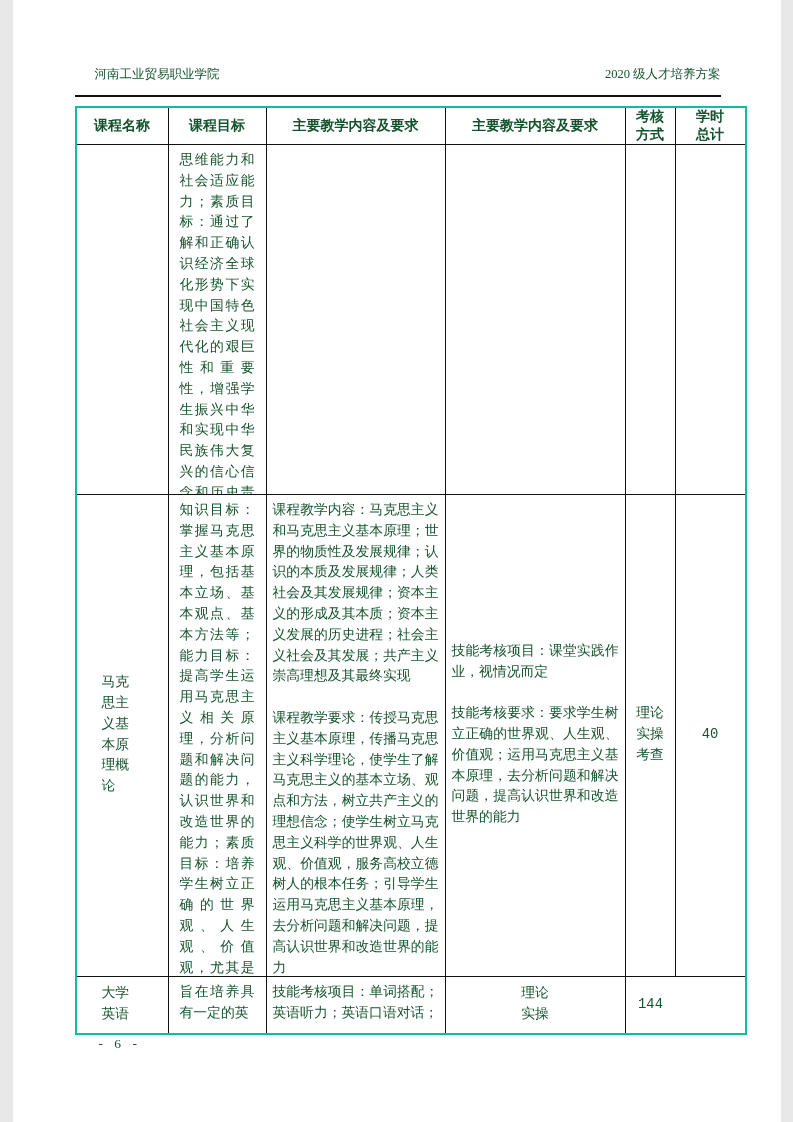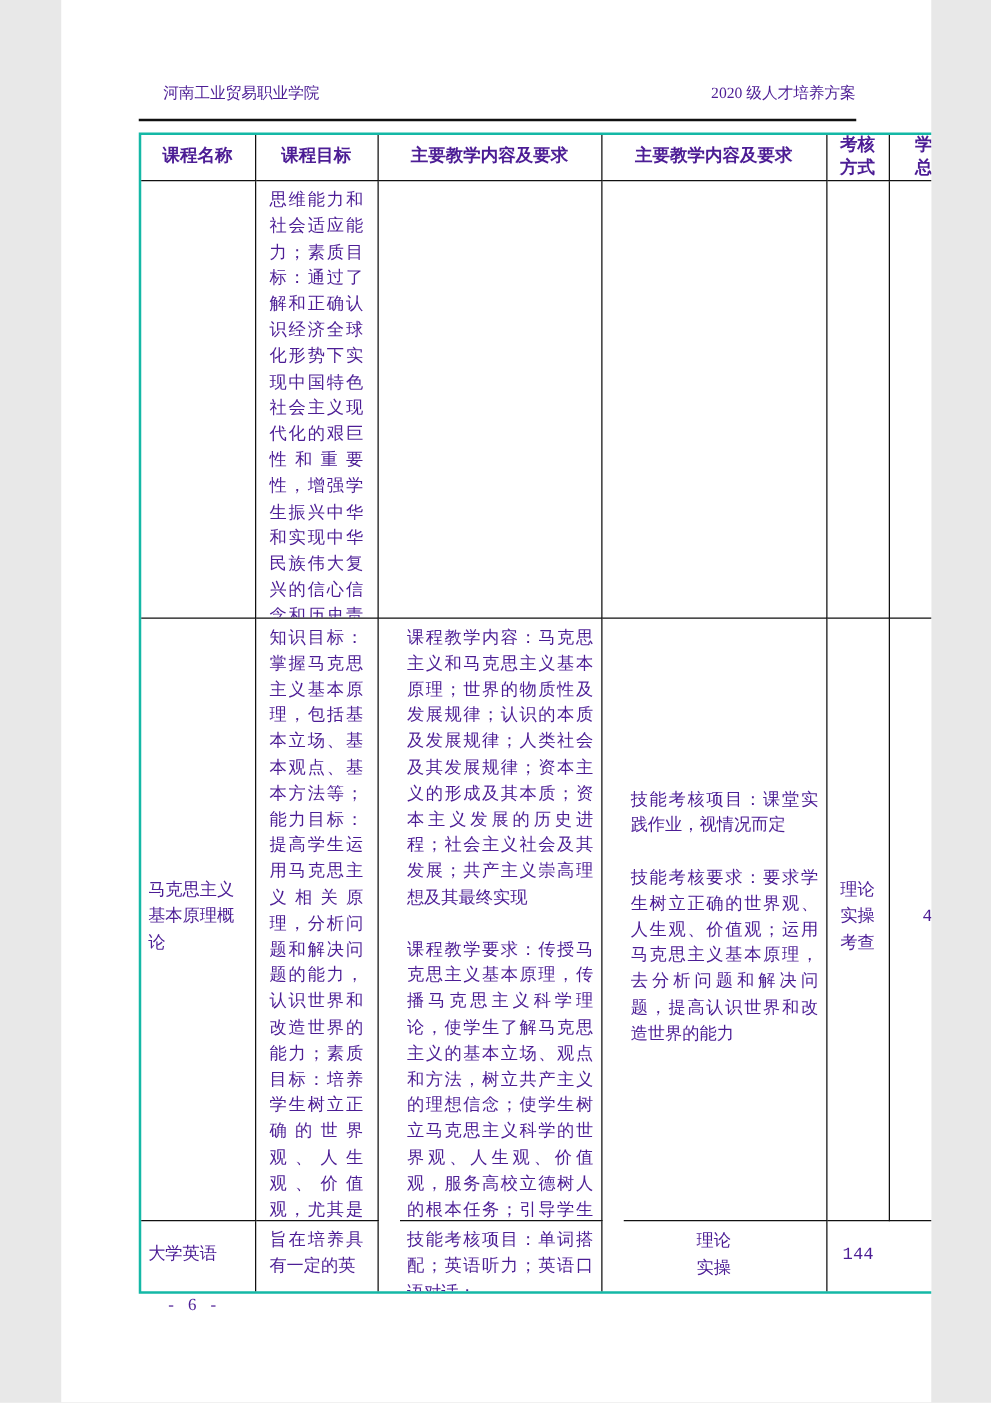--- a/index.html
+++ b/index.html
@@ -1,23 +1,23 @@
 <!DOCTYPE html>
 <html><head>
 <meta charset="utf-8">
 <style>
   html, body { margin: 0; padding: 0; background: #e8e8e8; }
   .page {
     position: relative;
-    width: 696px;
+    width: 768px;
     height: 1122px;
     margin: 0 auto;
     background: #ffffff;
     font-family: "Liberation Serif", "DejaVu Serif", serif;
-    color: #4c1d95;
+    color: #14532d;
     overflow: hidden;
   }
   
   .doc-header {
     position: absolute;
     left: 62px; right: 60px; top: 66px;
     display: flex; justify-content: space-between; align-items: flex-end;
     font-size: 12.5px;
   }
   .doc-header .left { padding-left: 20px; }
@@ -45,23 +45,23 @@
     line-height: 20.8px;
   }
   .cell.last-col { border-right: none; }
   .cell.last-row { border-bottom: none; }
   .th {
     display: flex; align-items: center; justify-content: center;
     font-weight: bold; font-size: 14px; line-height: 18px;
     text-align: center; white-space: pre-line;
   }
   .v-center { display: flex; flex-direction: column; align-items: center; justify-content: center; font-family: Liberation Mono, monospace; }
-  .cell-name { padding: 2px 6px; text-align: left; }
+  .cell-name { padding: 2px 25px; text-align: left; }
   .cell-obj  { padding: 5px 11px; text-align: justify; }
-  .cell-text { padding: 5px 6px;  text-align: justify; margin-left: 17px; }
+  .cell-text { padding: 5px 6px;  text-align: justify; }
   .cell-small{ padding: 2px 4px; text-align: center; }
   .para-gap { margin-bottom: 20.8px; }
   .name-inner { width: 100%; }
   
   .doc-footer {
     position: absolute;
     left: 86px; top: 1036px;
     font-size: 13.5px;
     letter-spacing: 4px;
   }

